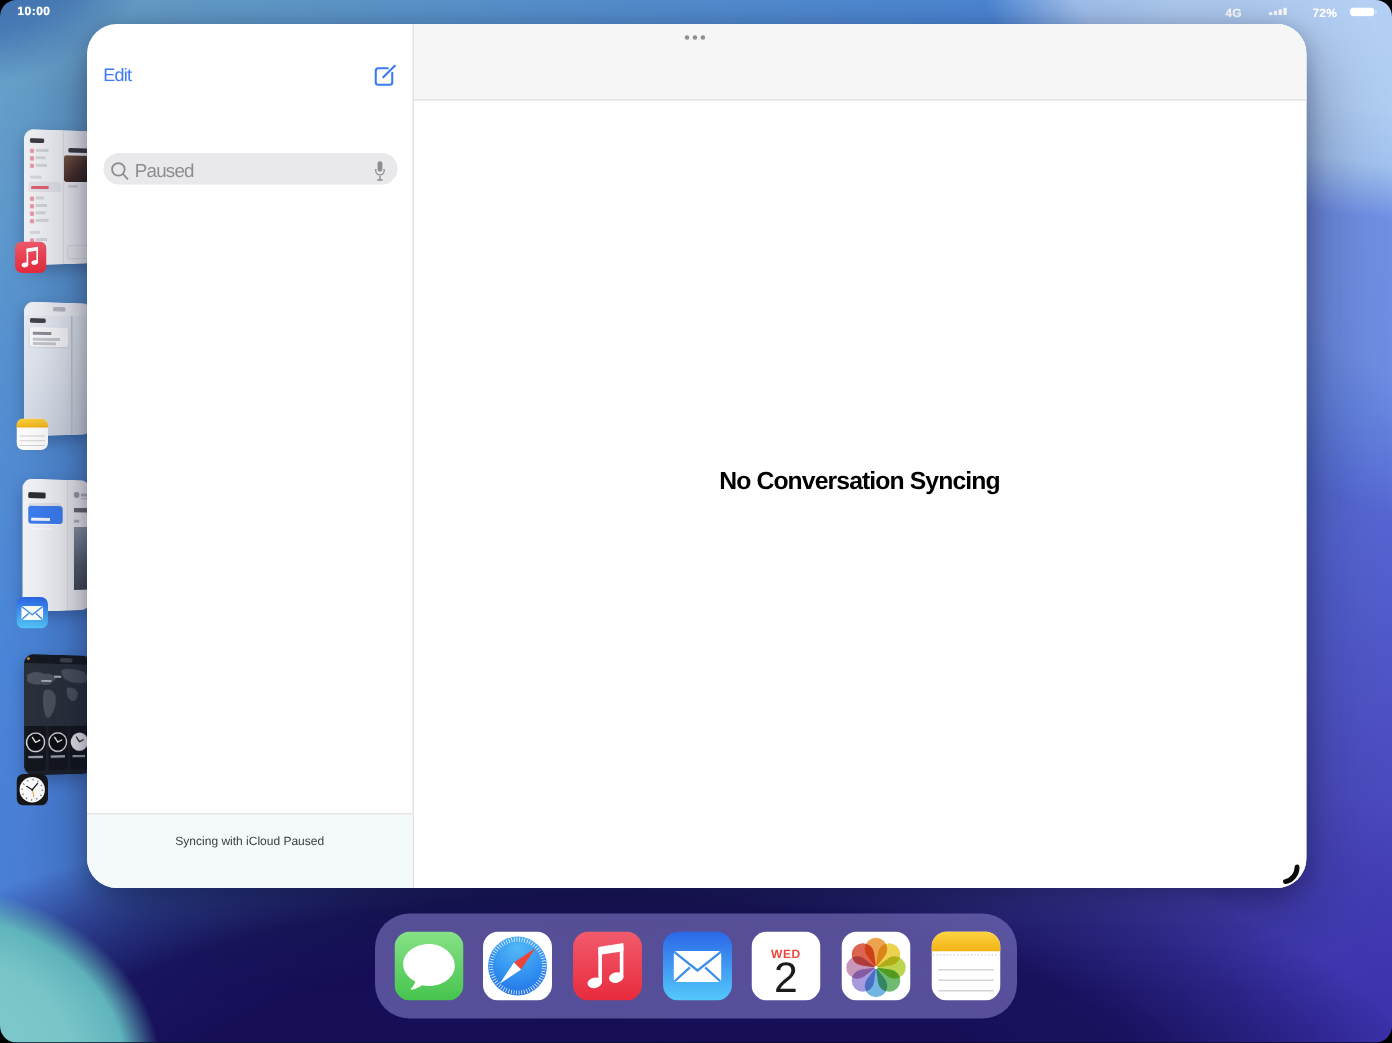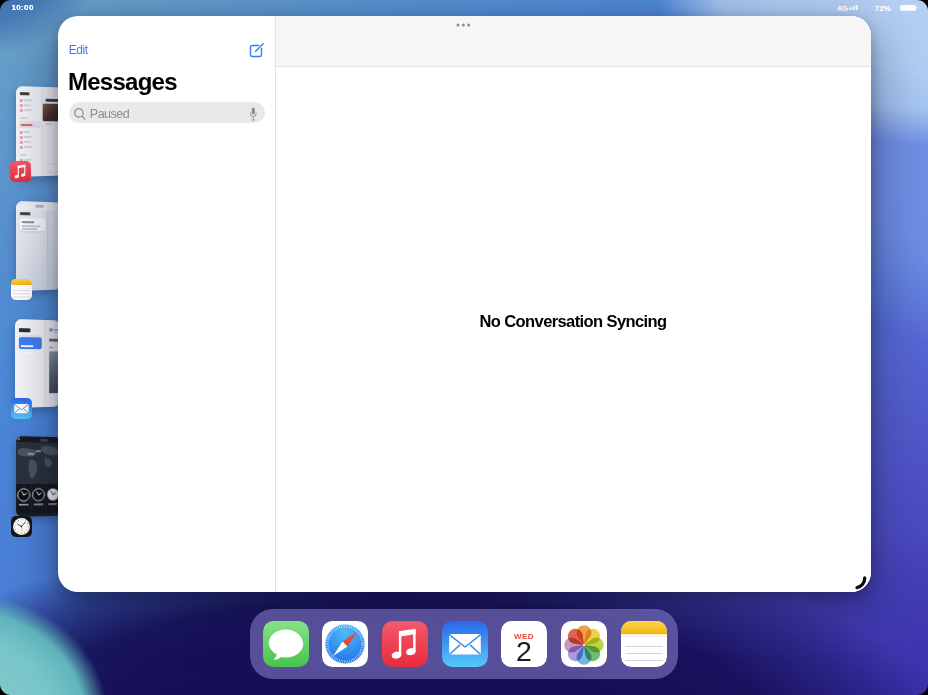--- a/index.html
+++ b/index.html
@@ -49,21 +49,21 @@
 
   <div class="abs time">10:00</div>
   <svg class="abs" style="left:845.7px;top:5.3px" width="12" height="5.2" viewBox="0 0 12 5.2">
       <g fill="#fff">
     <rect x="0" y="3.2" width="2.2" height="2" rx="0.6"></rect>
     <rect x="3.2" y="2.2" width="2.2" height="3" rx="0.6"></rect>
     <rect x="6.4" y="1.1" width="2.2" height="4.1" rx="0.6"></rect>
     <rect x="9.6" y="0" width="2.2" height="5.2" rx="0.6"></rect>
   </g>
     </svg>
-  <div class="abs sbt" style="left:837px">4G</div>
+  <div class="abs sbt" style="left:817px">4G</div>
   <div class="abs sbt" style="left:875px">72%</div>
   <svg class="abs" style="left:900px;top:5px" width="19" height="5.8" viewBox="0 0 19 5.8">
       <rect x="0" y="0" width="16.2" height="5.8" rx="2.6" fill="#fff"></rect>
       <path d="M17 1.6 v2.6 a1.4 1.4 0 0 0 0 -2.6z" fill="rgba(255,255,255,.6)"></path>
     </svg>
 
   <div class="abs prev" style="left:16px;top:86px;width:50px;height:91px;background:#f0f1f5;">
     <div class="abs" style="left:0;top:0;width:27px;height:91px;background:#f2f3f6;border-right:1px solid #e2e3e8;"></div>
     <div class="abs" style="left:4px;top:6px;width:10px;height:3px;background:#3c3c40;border-radius:1px;"></div>
     <div class="abs" style="left:4px;top:13px;width:2.5px;height:2.5px;background:#eb9aa4;border-radius:1px;"></div>
@@ -228,35 +228,37 @@
           <circle cx="12.6" cy="2" r="1.5"></circle>
         </g>
       </svg>
     <div class="abs edit">Edit</div>
     <svg class="abs" style="left:191px;top:27px" width="16" height="15" viewBox="0 0 16 15">
       <g fill="none" stroke="#3a7af5" stroke-width="1.4" stroke-linecap="round">
         <path d="M9.5 2.5 H3.2 A1.7 1.7 0 0 0 1.5 4.2 V11.8 A1.7 1.7 0 0 0 3.2 13.5 H10.8 A1.7 1.7 0 0 0 12.5 11.8 V5.5"></path>
         <path d="M6.5 8.5 L14.2 0.8"></path>
       </g>
     </svg>
-    <div class="abs mtitle">Messages</div>
     <div class="abs search"></div>
     <svg class="abs" style="left:16.2px;top:91.5px" width="12" height="12.5" viewBox="0 0 12 12.5">
         <g fill="none" stroke="#8c8c91" stroke-width="1.2">
           <circle cx="4.9" cy="4.9" r="4.2"></circle>
           <path d="M8 8 L11.3 11.6"></path>
         </g>
       </svg>
     <div class="abs srchtxt">Paused</div>
     <svg class="abs" style="left:192px;top:90.6px" width="6.6" height="14.4" viewBox="0 0 6.6 14.4">
         <g fill="none" stroke="#8c8c91" stroke-width="0.9">
           <rect x="1.7" y="0.45" width="3.2" height="7" rx="1.6" fill="#8c8c91" stroke="none"></rect>
           <path d="M0.5 5.6 v1.2 a2.8 2.8 0 0 0 5.6 0 v-1.2 M3.3 10.4 v2.2 M1.5 13 h3.6"></path>
         </g>
       </svg>
+    <div class="abs synca">
+        <div class="abs synct">Syncing with iCloud Paused</div>
+      </div>
     <div class="abs nocon">No Conversation Syncing</div>
     <svg class="abs" style="left:795px;top:558px" width="17" height="17" viewBox="0 0 17 17">
         <path d="M11.7 4 A9.7 9.7 0 0 1 4 13.7" fill="none" stroke="#0b0b0b" stroke-width="3.3" stroke-linecap="round"></path>
       </svg>
   </div>
 
   <div class="abs dock"></div>
 
   <svg class="abs dicon" style="left:262.5px" viewBox="0 0 46 46">
     <defs>

